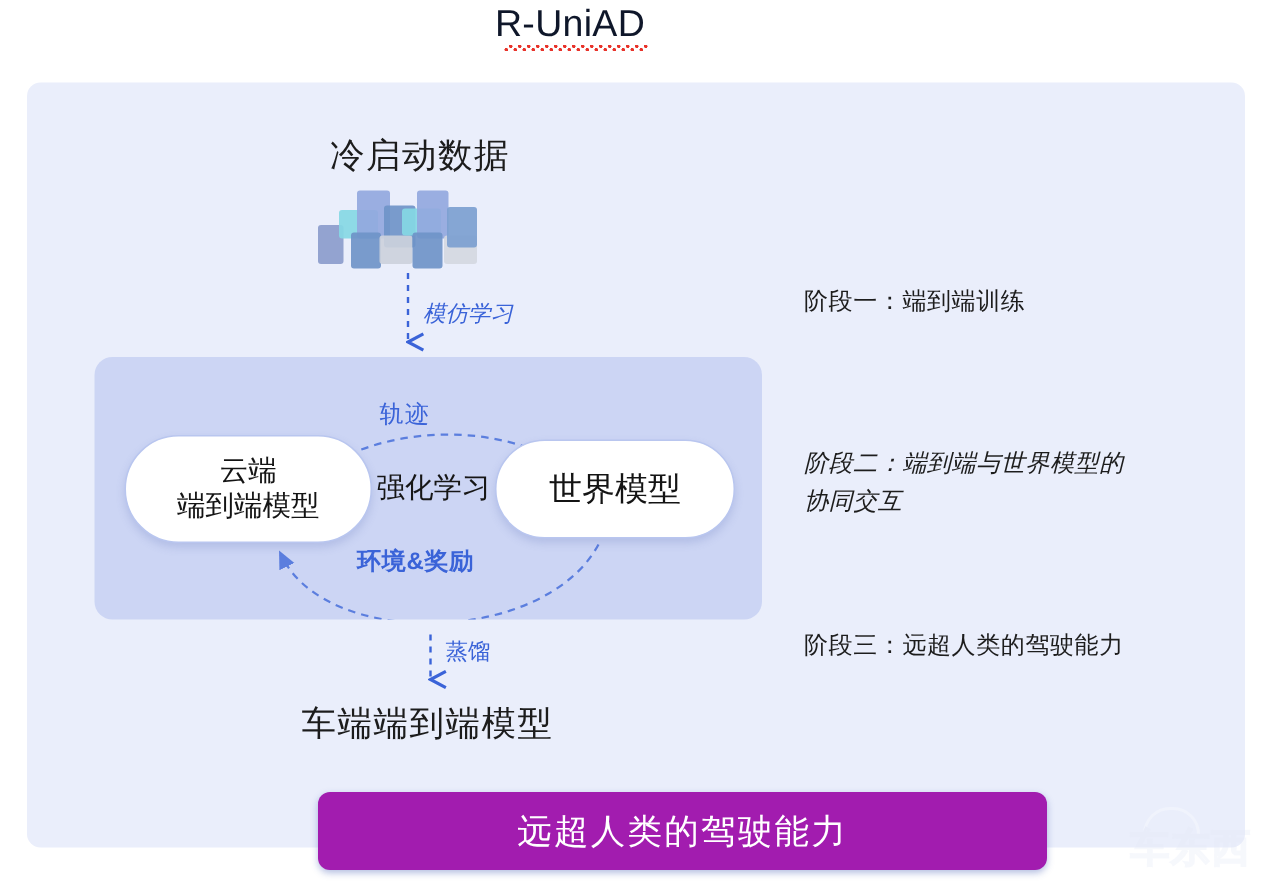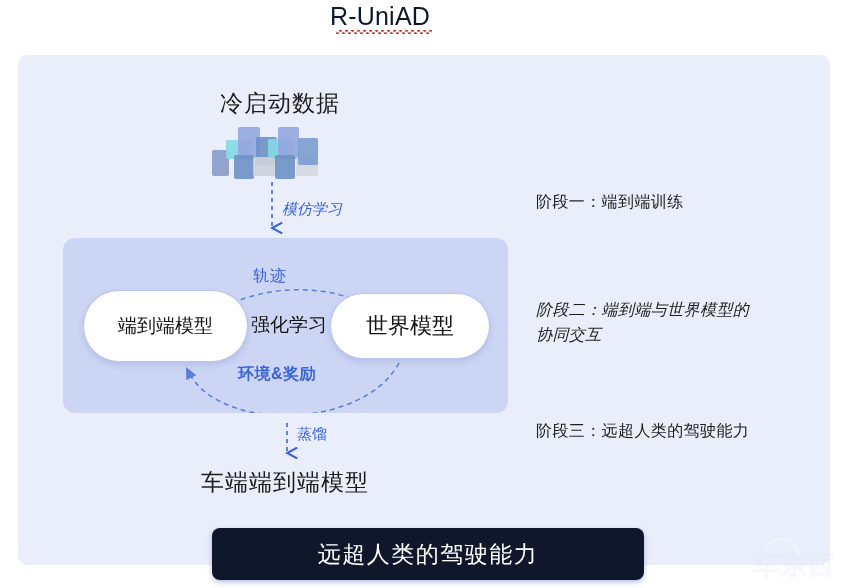--- a/index.html
+++ b/index.html
@@ -206,23 +206,23 @@
   }
   #stage1-desc { left: 536px; top: 190px; }
   #stage2-desc { left: 536px; top: 298px; width: 250px; font-style: italic; }
   #stage3-desc { left: 536px; top: 419px; }
 
   
   #cta {
     position: absolute;
     left: 212px;
     top: 528px;
-    width: 432px;
+    width: 486px;
     height: 52px;
-    background: #0f172a;
+    background: #a21caf;
     border-radius: 8px;
     display: flex;
     align-items: center;
     justify-content: center;
     color: #ffffff;
     font-size: 23px;
     letter-spacing: 1.5px;
     box-shadow: 0 2px 5px rgba(40,70,170,0.35);
   }
 
@@ -313,20 +313,21 @@
 
     <path d="M336,125 C300,192 155,195 125,133" fill="none" stroke="#5b7ede" stroke-width="1.5" stroke-dasharray="5,4" marker-end="url(#mk-arc-l)"></path>
   </svg>
 </div>
 
 <div id="lbl-traj">轨迹</div>
 <div id="lbl-envrew">环境&amp;奖励</div>
 
 <div class="pill" id="pill-cloud">
   <div>
+    <div>云端</div>
     <div>端到端模型</div>
   </div>
 </div>
 
 <div class="pill" id="pill-world">
   <span>世界模型</span>
 </div>
 
 <div id="rl-label">强化学习</div>
 

